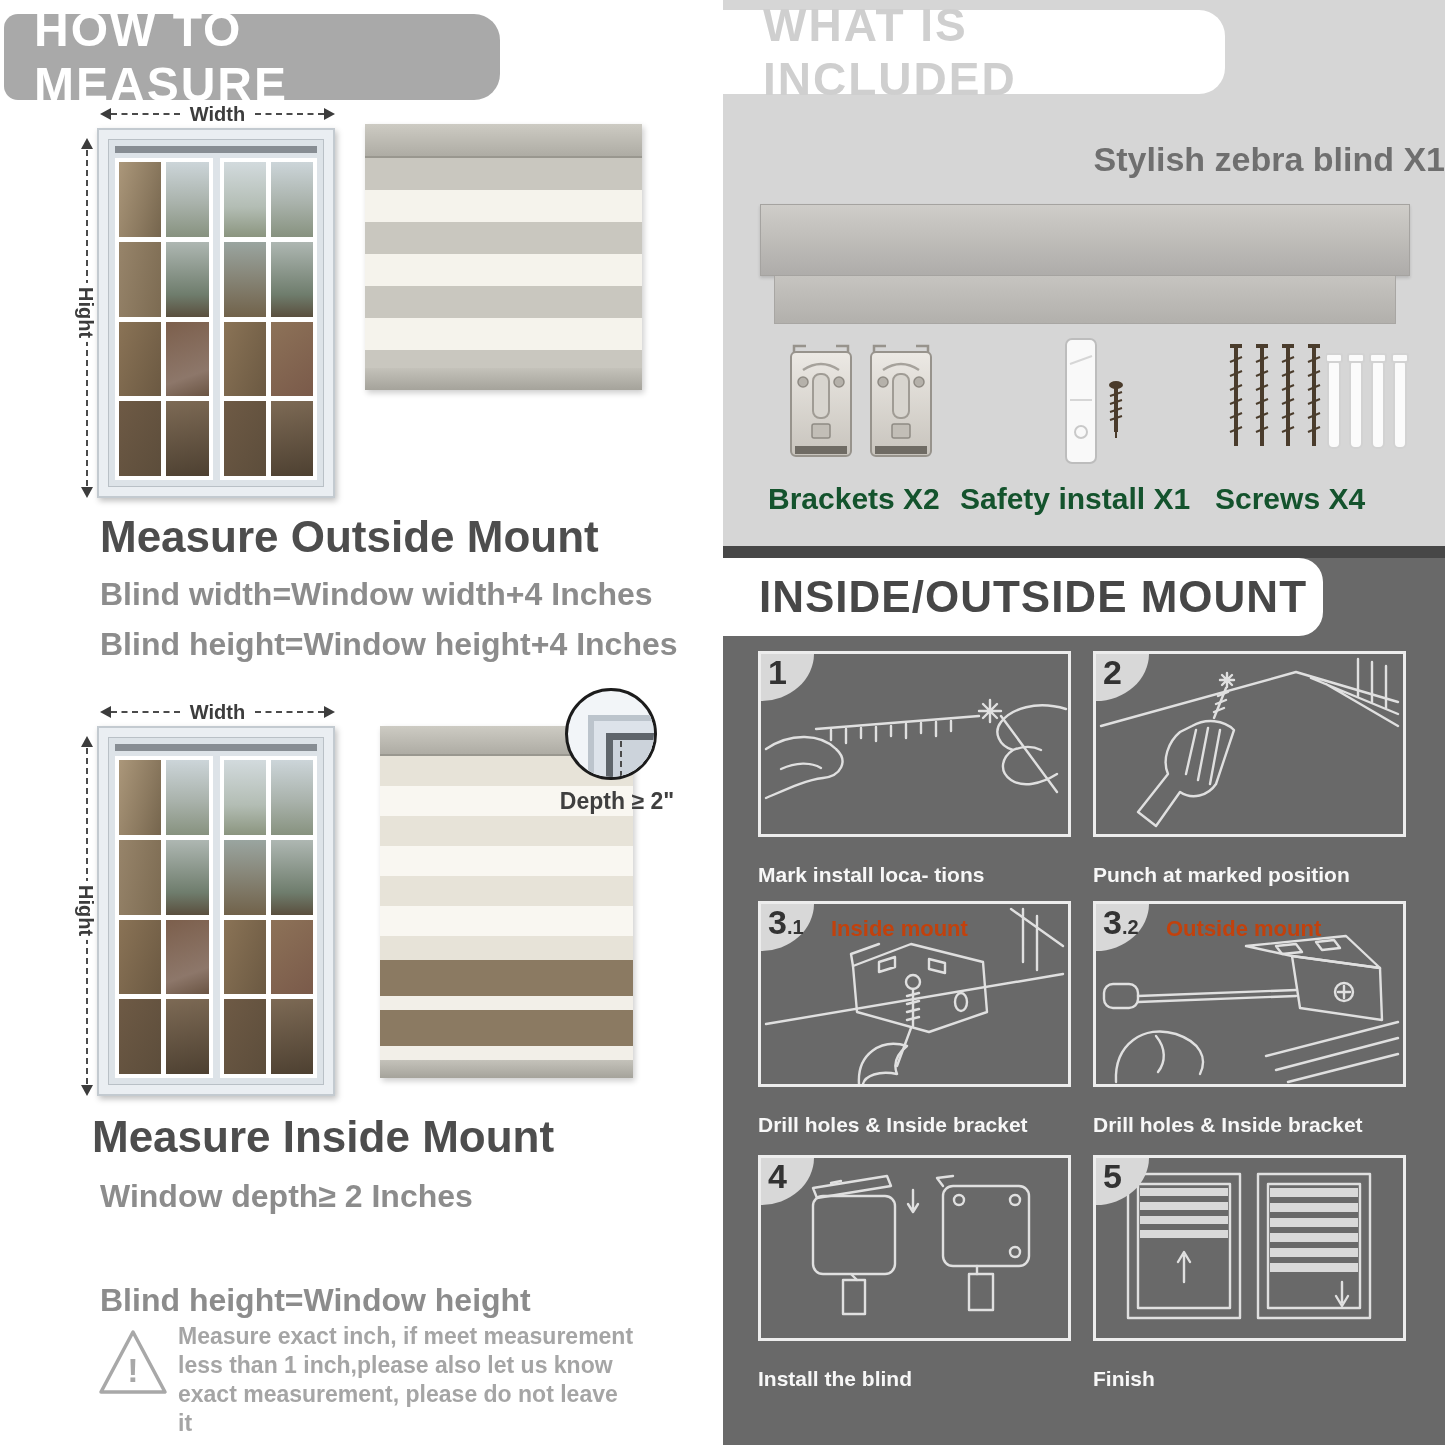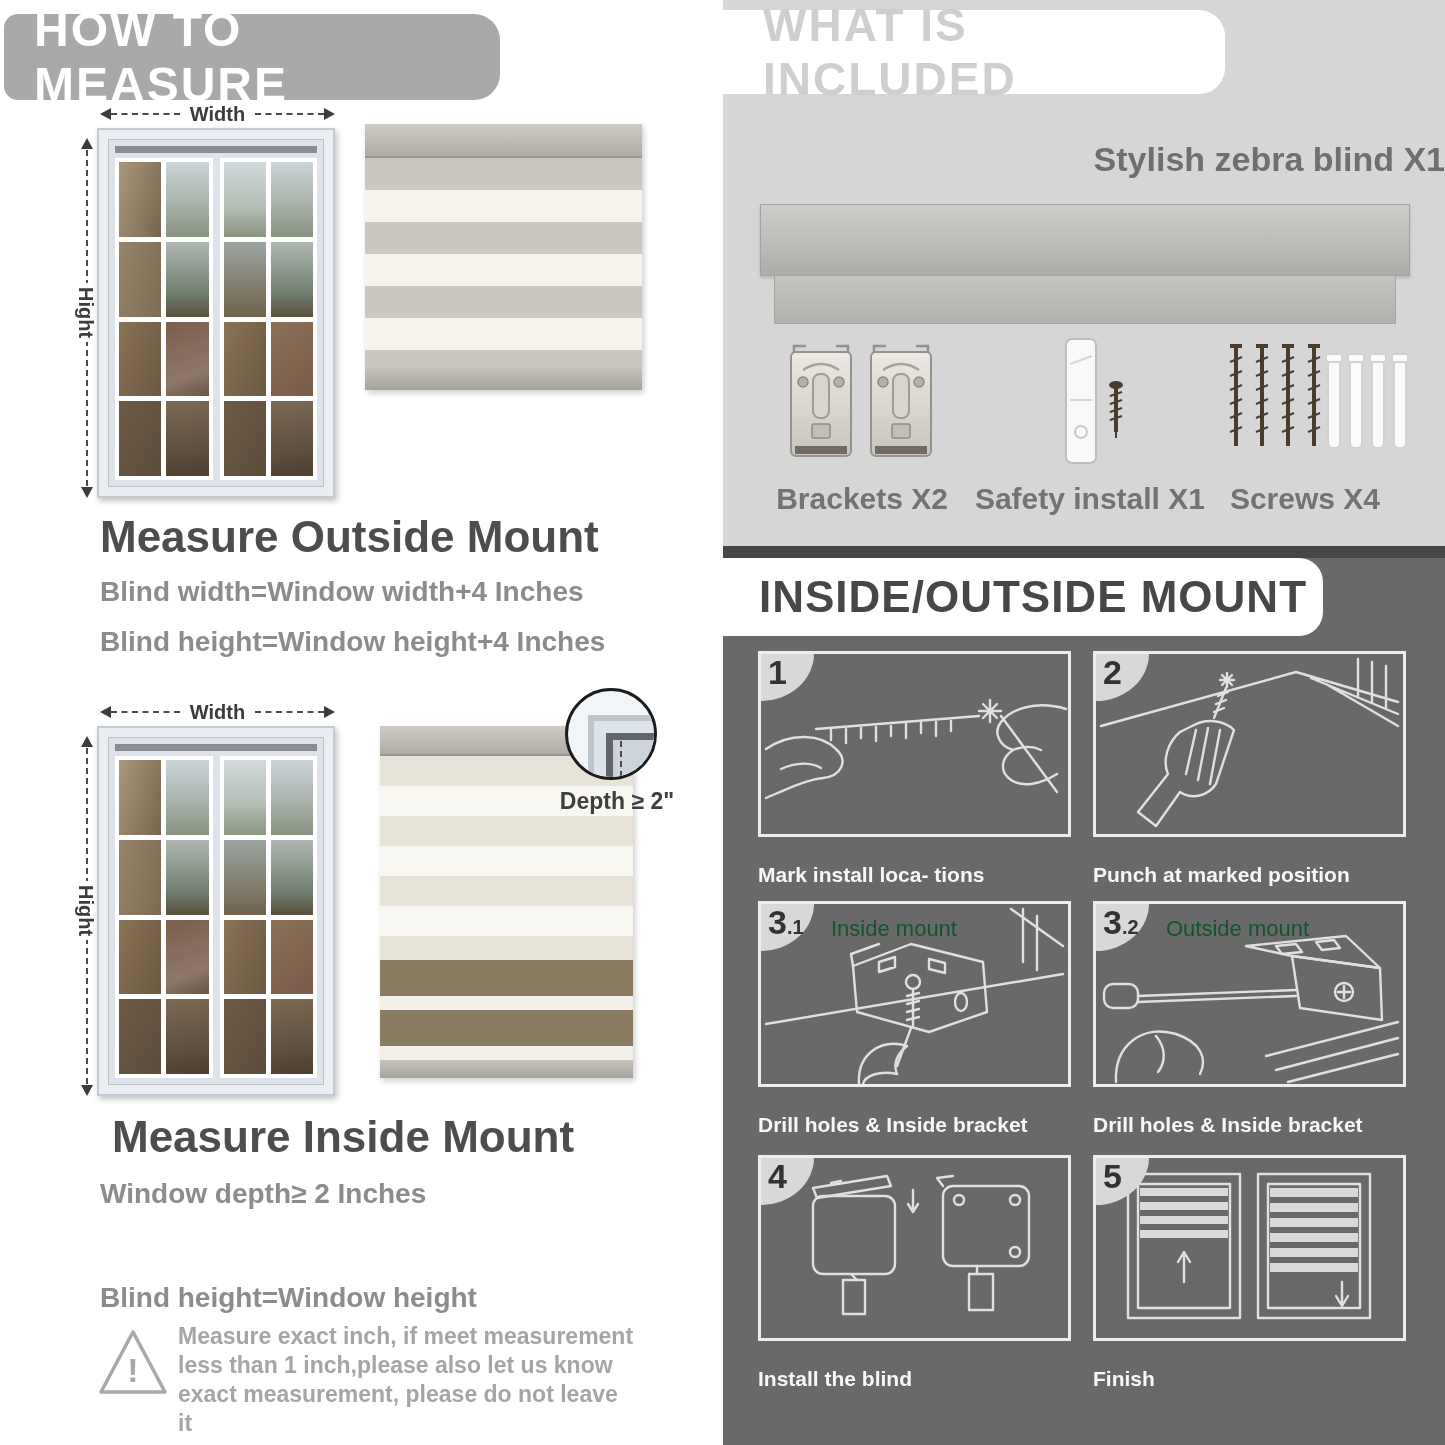--- a/index.html
+++ b/index.html
@@ -62,56 +62,56 @@
   .depth-circle { position:absolute; width:92px; height:92px; border:3px solid #1c1c1c;
     border-radius:50%; overflow:hidden; background:#f2f5f8; z-index:6; }
   .dc-outer { position:absolute; left:20px; top:24px; right:-10px; bottom:-10px;
     background:#dde3ea; border-left:6px solid #bcc4cc; border-top:6px solid #bcc4cc; }
   .dc-inner { position:absolute; left:38px; top:42px; right:-10px; bottom:-10px;
     background:#ccd3db; border-left:7px solid #5f656b; border-top:7px solid #5f656b; }
   .dc-dash { position:absolute; left:52px; top:50px; height:36px; border-left:2px dashed #4a4a4a; }
   .depth-label { position:absolute; font-size:23px; font-weight:bold; color:#3f3f3f; }
 
   .m-title { position:absolute; font-size:44px; font-weight:bold; color:#4d4d4d; }
-  .m-line  { position:absolute; font-size:28px; font-weight:bold; color:#8c8c8c; }
+  .m-line  { position:absolute; font-size:32px; font-weight:bold; color:#8c8c8c; }
 
   .warn-text { position:absolute; width:460px; font-size:23px; font-weight:bold;
     color:#a5a5a5; line-height:29px; }
 
   
   .panel-light { position:absolute; left:723px; top:0; width:722px; height:546px; background:#d6d6d6; }
   .h2-bar { position:absolute; left:723px; top:10px; width:502px; height:84px;
     background:#fff; border-radius:0 26px 26px 0;
     display:flex; align-items:center; padding-left:40px;
     color:#cfcfcf; font-weight:bold; font-size:46px; letter-spacing:2px; }
   .product-label { position:absolute; left:723px; top:140px; width:722px; text-align:right;
     font-size:34px; font-weight:bold; color:#6f6f6f; }
   .headrail-outer { position:absolute; left:760px; top:204px; width:650px; height:72px;
     background:linear-gradient(180deg,#cfcdc9,#bdbbb7 55%,#aeacaa);
     border:1px solid #a5a3a0; box-shadow:0 2px 3px rgba(0,0,0,.15); }
   .headrail-inner { position:absolute; left:774px; top:276px; width:622px; height:48px;
     background:linear-gradient(180deg,#c6c4c0,#b2b0ac); border:1px solid #a8a6a3; border-top:none; }
-  .inc-label { position:absolute; top:482px; font-size:30px; font-weight:bold; color:#737373; text-align:right; }
+  .inc-label { position:absolute; top:482px; font-size:30px; font-weight:bold; color:#14532d; text-align:left; }
 
   
   .panel-dark { position:absolute; left:723px; top:546px; width:722px; height:899px; background:#696969; }
   .dark-strip { position:absolute; left:723px; top:546px; width:722px; height:12px; background:#474747; }
   .h3-bar { position:absolute; left:723px; top:558px; width:600px; height:78px;
     background:#fff; border-radius:0 24px 24px 0;
     display:flex; align-items:center; padding-left:36px;
     color:#474747; font-weight:bold; font-size:44px; letter-spacing:1px; }
 
   .step { position:absolute; width:313px; }
   .step-frame { position:relative; height:186px; border:3px solid #ededed; overflow:hidden; }
   .badge { position:absolute; top:-3px; left:-3px; width:56px; height:50px;
     background:#d8d8d8; border-radius:0 0 95% 0; color:#333;
     font-weight:bold; padding:2px 0 0 10px; z-index:2; }
   .badge .n { font-size:34px; }
   .badge .s { font-size:20px; }
-  .step-title { position:absolute; top:12px; left:70px; color:#14532d; font-weight:normal; font-size:22px; z-index:2; }
+  .step-title { position:absolute; top:12px; left:70px; color:#c2410c; font-weight:bold; font-size:22px; z-index:2; }
   .caption { margin-top:26px; color:#f7f7f7; font-weight:bold; font-size:21px; }
   .art { width:100%; height:100%; }
   .art path, .art rect, .art circle, .art ellipse { fill:none; stroke:#e0e0e0; stroke-width:2.4;
     stroke-linecap:round; stroke-linejoin:round; }
   .art .fillband { fill:#d9d9d9; stroke:none; }
 
   
   .hw { position:absolute; }
 </style>
 </head>
@@ -226,21 +226,21 @@
     <div class="rail" style="height:18px;"></div>
   </div>
 
   <div class="depth-circle" style="left:565px; top:688px;">
     <div class="dc-outer"></div>
     <div class="dc-inner"></div>
     <div class="dc-dash"></div>
   </div>
   <div class="depth-label" style="left:552px; top:788px; width:130px; text-align:center;">Depth ≥ 2"</div>
 
-  <div class="m-title" style="left:112px; top:1112px;">Measure Inside Mount</div>
+  <div class="m-title" style="left:92px; top:1112px;">Measure Inside Mount</div>
   <div class="m-line" style="left:100px; top:1178px;">Window depth≥ 2 Inches</div>
   <div class="m-line" style="left:100px; top:1282px;">Blind height=Window height</div>
 
   <svg class="abs" style="left:96px; top:1326px;" width="74" height="74" viewBox="0 0 74 74">
     <path d="M37,6 L69,66 L5,66 Z" fill="none" stroke="#a8a8a8" stroke-width="3.5" stroke-linejoin="round"></path>
     <text x="37" y="56" text-anchor="middle" font-size="34" font-weight="bold" fill="#a8a8a8" font-family="Liberation Sans, sans-serif">!</text>
   </svg>
   <div class="warn-text" style="left:178px; top:1322px;">Measure exact inch, if meet measurement less than 1 inch,please also let us know exact measurement, please do not leave it</div>
 
   <div class="panel-light"></div>

